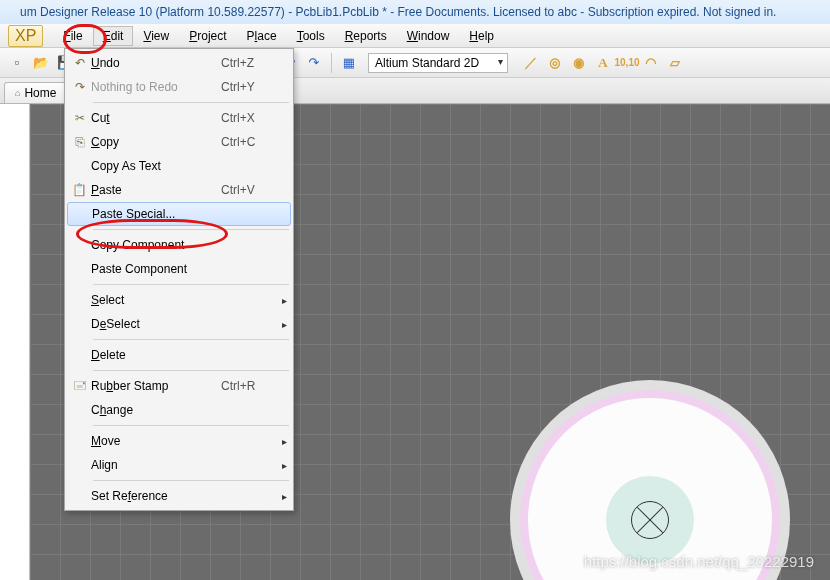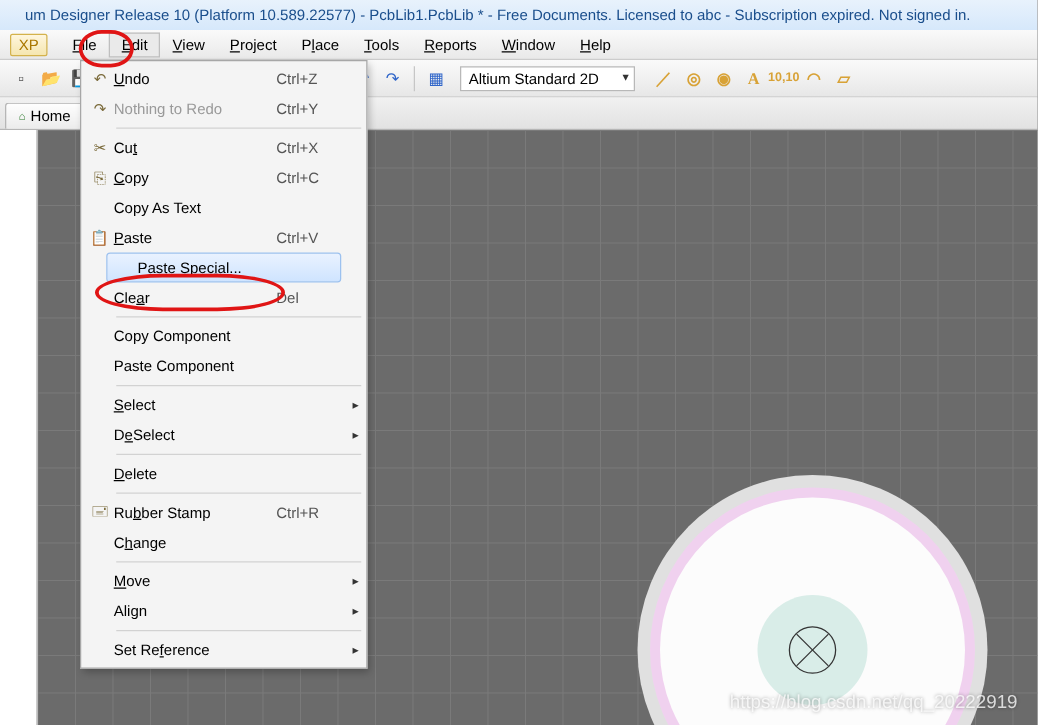--- a/index.html
+++ b/index.html
@@ -27,21 +27,21 @@
   .menubar {
     height: 24px;
     background: linear-gradient(#fafafa, #e9e9e9);
     display: flex;
     align-items: center;
     padding-left: 8px;
     border-bottom: 1px solid #ccc;
     position: relative;
   }
   .menubar .dxp-chip {
-    font-size: 12px;
+    font-size: 16px;
     color: #aa7700;
     background: linear-gradient(#fff6dd, #f5e6b0);
     border: 1px solid #d4b24b;
     border-radius: 2px;
     padding: 1px 6px;
     margin-right: 10px;
   }
   .menu-item {
     padding: 3px 10px;
     cursor: default;
@@ -177,21 +177,21 @@
   }
   .dropdown .row {
     display: flex; align-items: center;
     height: 24px;
     padding: 0 6px 0 4px;
   }
   .dropdown .row.hl {
     background: linear-gradient(#e9f2ff, #cfe4ff);
     border: 1px solid #9cc1ef;
     border-radius: 3px;
-    margin: 0 20px;
+    margin: 0 2px;
     padding: 0 4px 0 2px;
     height: 24px;
   }
   .dropdown .row.disabled { color: #9a9a9a; }
   .dropdown .ico {
     width: 22px; text-align: center; font-size: 12px; color: #7a6a3a;
   }
   .dropdown .lbl { flex: 1; }
   .dropdown .lbl .u { text-decoration: underline; }
   .dropdown .sc { width: 54px; text-align: left; color: #555; font-size: 12px; }
@@ -332,26 +332,20 @@
     <span class="lbl"><span class="u">P</span><span>aste</span></span>
     <span class="sc">Ctrl+V</span>
       <span class="arr"></span>
   </div>
   <div class="row hl">
     <span class="ico"></span>
     <span class="lbl"><span>Paste Spec</span><span class="u">i</span><span>al...</span></span>
     <span class="sc"></span>
       <span class="arr"></span>
   </div>
-  <div class="row">
-    <span class="ico"></span>
-    <span class="lbl"><span>Cle</span><span class="u">a</span><span>r</span></span>
-    <span class="sc">Del</span>
-      <span class="arr"></span>
-  </div>
   <div class="sep"></div>
   <div class="row">
     <span class="ico"></span>
     <span class="lbl"><span>Copy Component</span></span>
     <span class="sc"></span>
       <span class="arr"></span>
   </div>
   <div class="row">
     <span class="ico"></span>
     <span class="lbl"><span>Paste Component</span></span>

